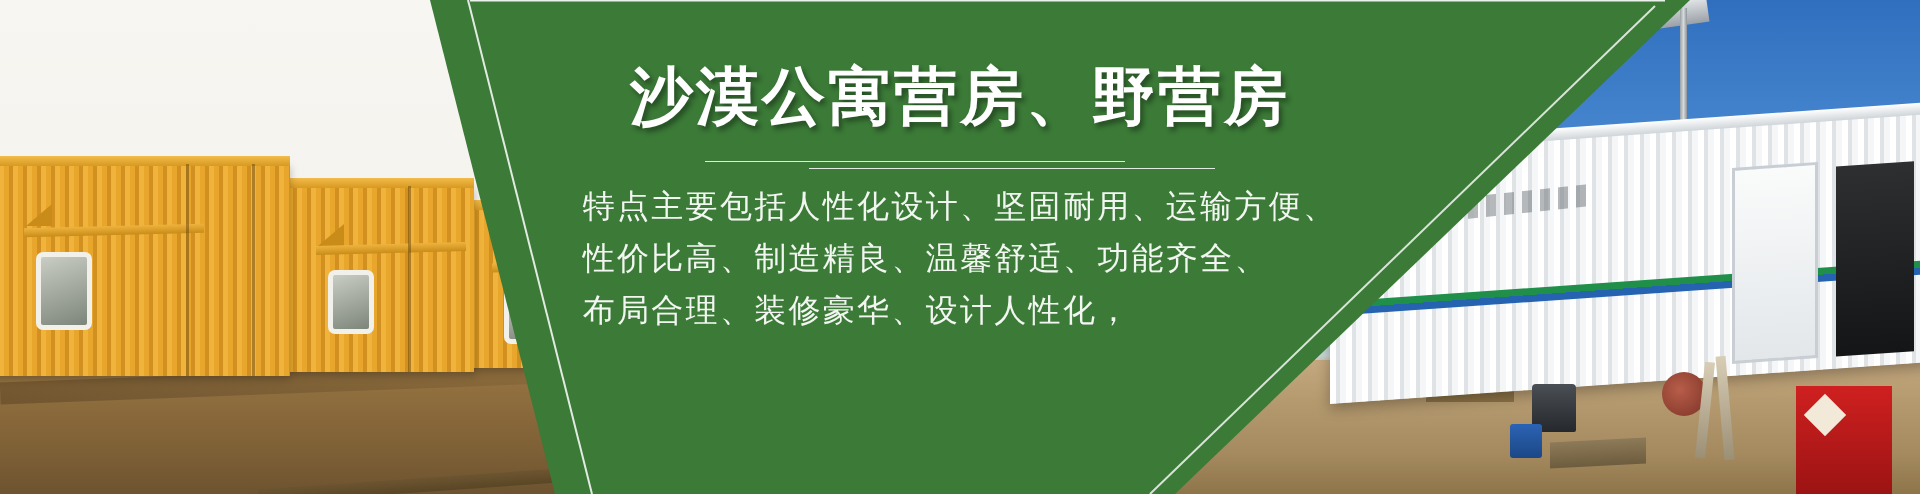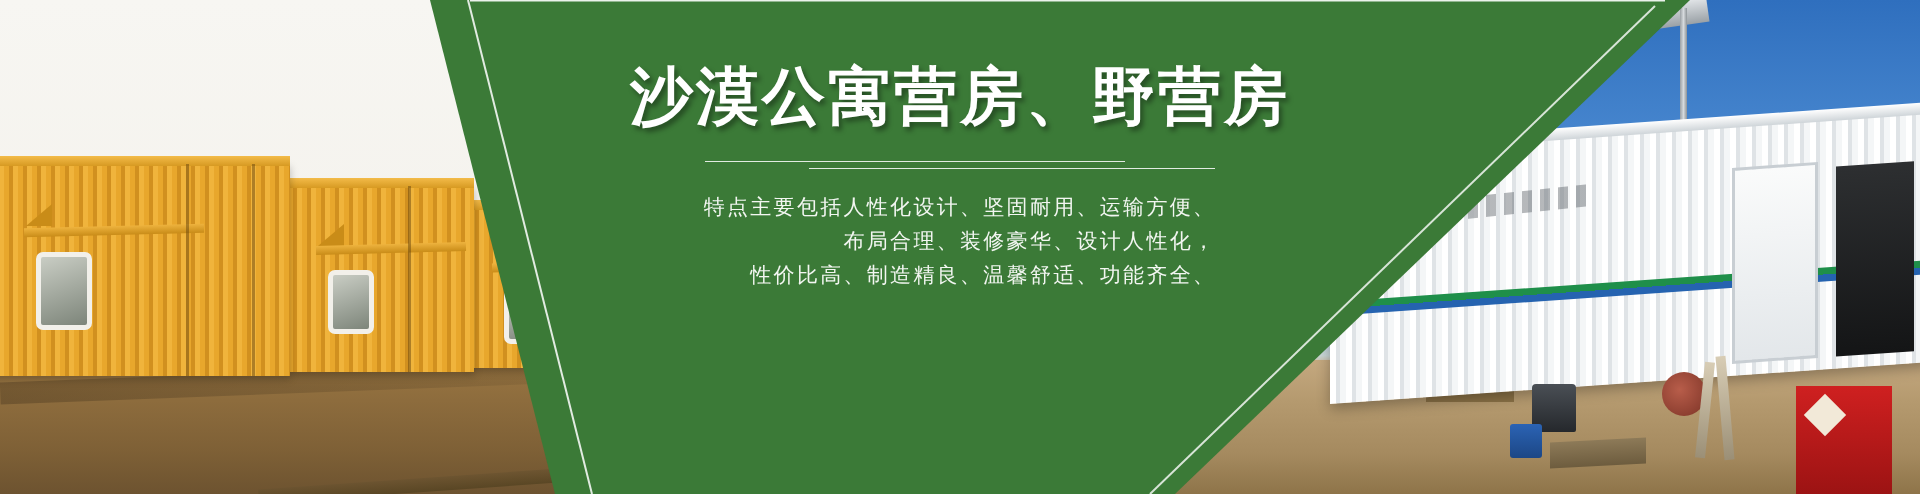--- a/index.html
+++ b/index.html
@@ -222,24 +222,24 @@
   }
   .divider .ln1{
     position:absolute; left:0; top:2px; width:420px; height:1px;
     background:rgba(255,255,255,.85);
   }
   .divider .ln2{
     position:absolute; left:104px; top:9px; width:406px; height:1px;
     background:rgba(255,255,255,.85);
   }
   .subtitle{
-    margin-top:17px;
-    text-align:right;
+    margin-top:8px;
+    text-align:left;
     color:#f2f6f1;
-    font-size:21px;
+    font-size:32px;
     line-height:1.62;
     letter-spacing:2.3px;
     font-family:"DejaVu Sans","Liberation Sans",sans-serif;
   }
   .subtitle div{white-space:nowrap;}
 </style>
 </head>
 <body>
 
 <div id="banner">
@@ -319,18 +319,18 @@
   <div class="panel-text">
     <div class="title">沙漠公寓营房、野营房</div>
 
     <div class="divider">
       <div class="ln1"></div>
       <div class="ln2"></div>
     </div>
 
     <div class="subtitle">
       <div>特点主要包括人性化设计、坚固耐用、运输方便、</div>
+      <div>性价比高、制造精良、温馨舒适、功能齐全、</div>
       <div>布局合理、装修豪华、设计人性化，</div>
-      <div>性价比高、制造精良、温馨舒适、功能齐全、</div>
     </div>
   </div>
 
 </div>
 
 </body></html>

